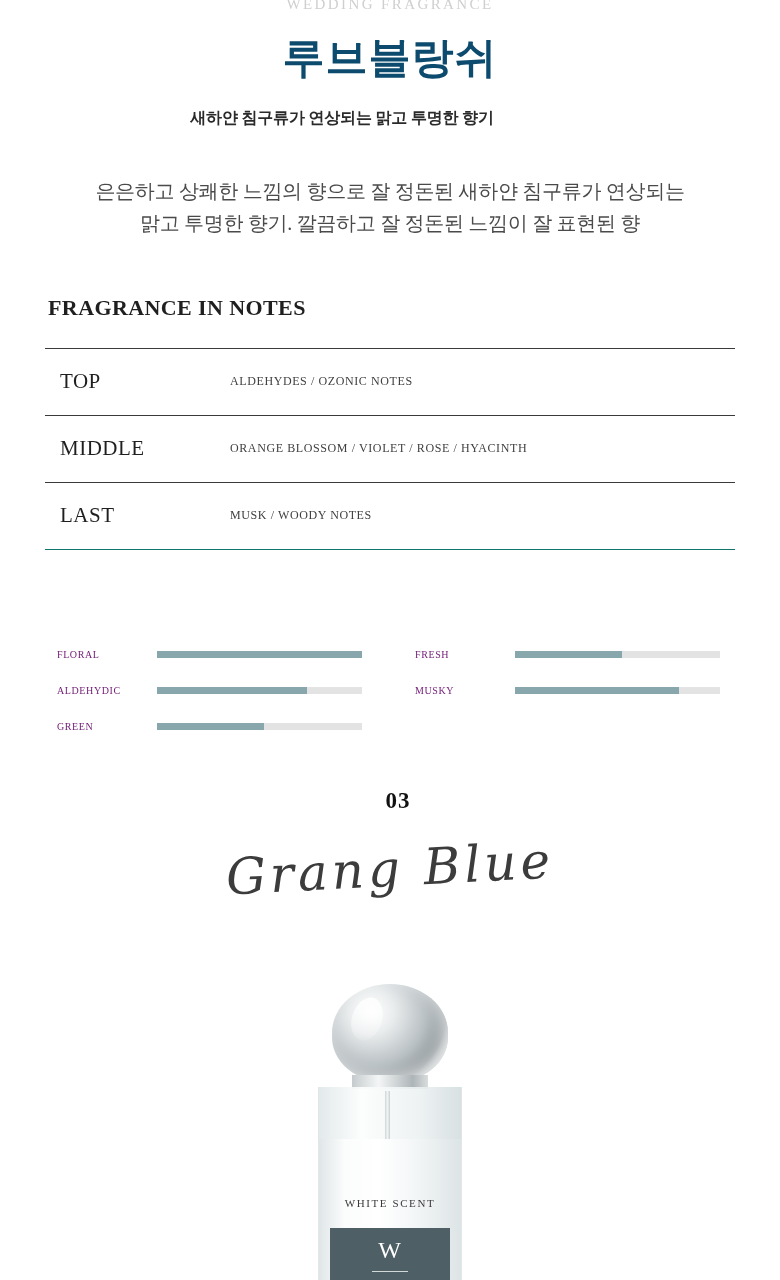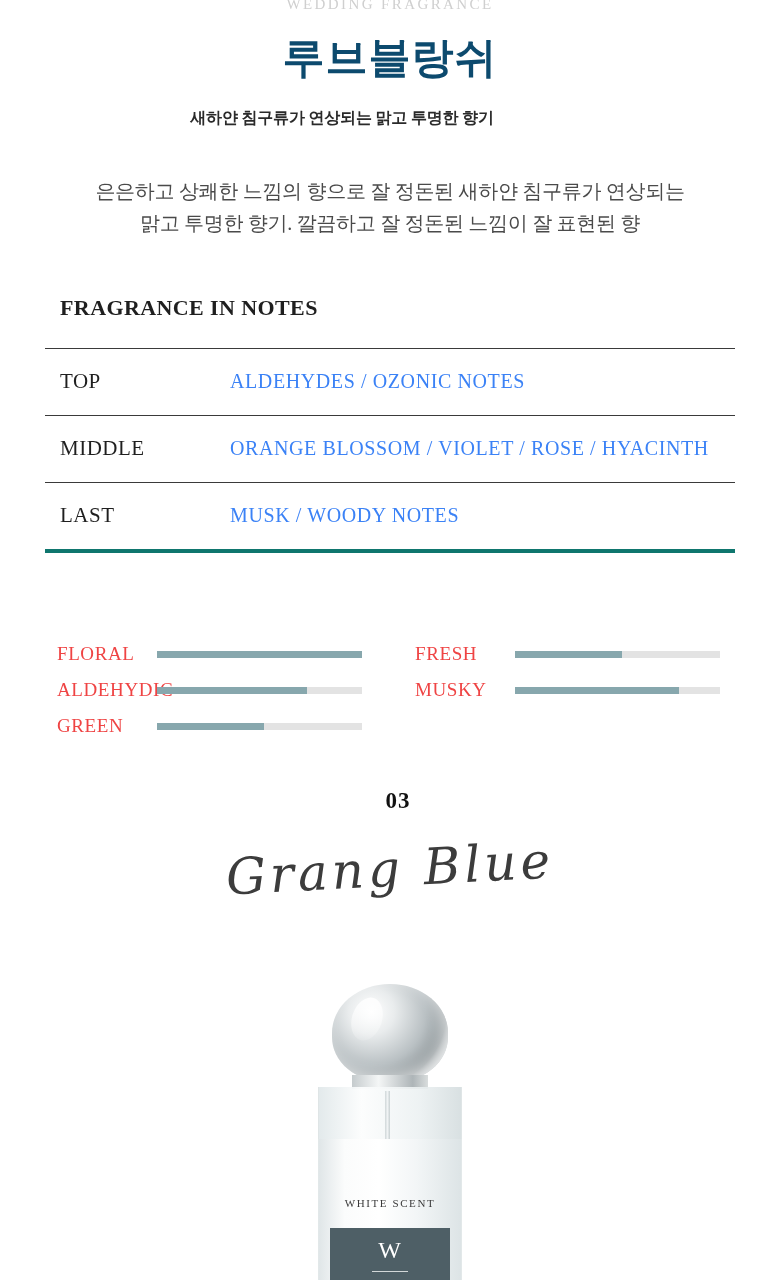--- a/index.html
+++ b/index.html
@@ -62,49 +62,49 @@
     font-size: 20px;
     line-height: 32px;
     color: #4a4a4a;
     letter-spacing: -0.3px;
   }
 
   
   .notes-heading {
     position: absolute;
     top: 295px;
-    left: 60px;
+    left: 48px;
     font-size: 22px;
     letter-spacing: 0.4px;
     color: #1f1f1f;
   }
   .notes-table {
     position: absolute;
     top: 348px;
     left: 45px;
     width: 690px;
     border-collapse: collapse;
   }
   .notes-table tr { border-top: 1px solid #3a3a3a; }
-  .notes-table tr:last-child { border-bottom: 4px solid #0f766e; }
+  .notes-table tr:last-child { border-bottom: 1px solid #0f766e; }
   .notes-table td {
     padding: 20px 0 21px 0;
     vertical-align: middle;
   }
   .nt-label {
     width: 185px;
     padding-left: 15px !important;
     font-size: 21px;
     letter-spacing: 0.5px;
     color: #1f1f1f;
   }
   .nt-value {
-    font-size: 20px;
+    font-size: 12px;
     letter-spacing: 0.6px;
-    color: #3b82f6;
+    color: #404040;
   }
 
   
   .bars {
     position: absolute;
     top: 636px;
     left: 57px;
     width: 666px;
   }
   .bar-col {
@@ -113,23 +113,23 @@
   }
   .bar-col.left { left: 0; }
   .bar-col.right { left: 358px; }
   .bar-row {
     display: flex;
     align-items: center;
     height: 36px;
   }
   .bar-name {
     width: 100px;
-    font-size: 19px;
+    font-size: 10px;
     letter-spacing: 0.6px;
-    color: #ef4444;
+    color: #701a75;
     font-family: "Liberation Serif", serif;
   }
   .bar-track {
     position: relative;
     width: 205px;
     height: 7px;
     background: #e3e3e3;
   }
   .bar-fill {
     position: absolute;

